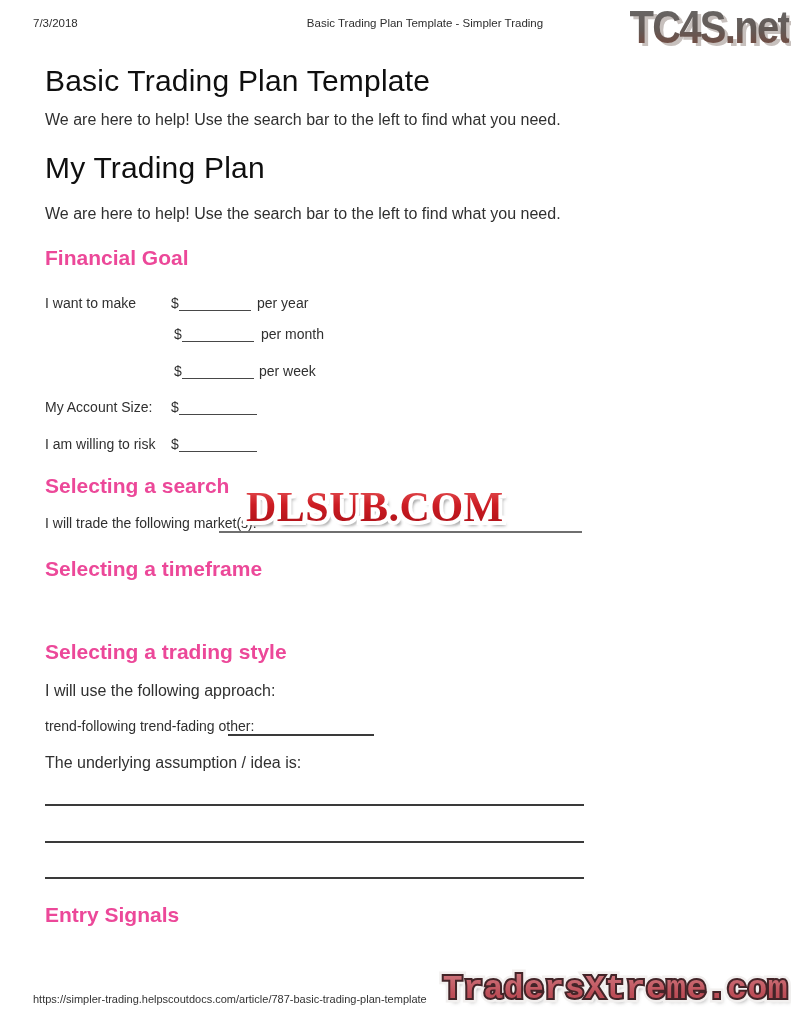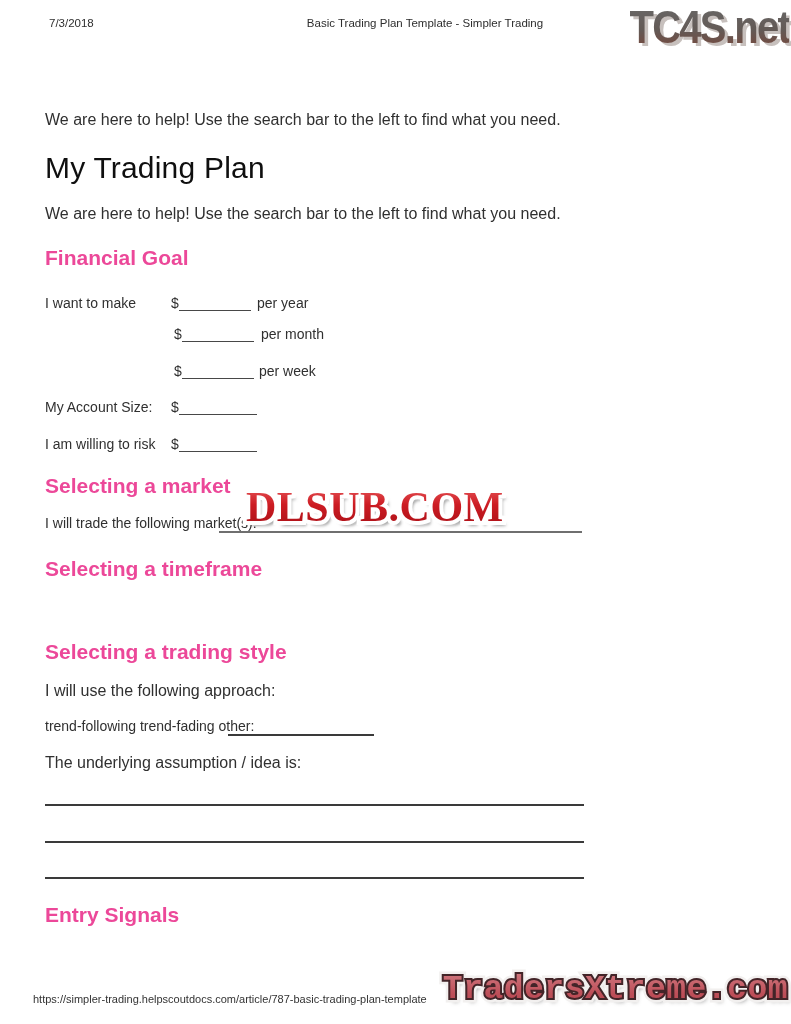--- a/index.html
+++ b/index.html
@@ -15,21 +15,21 @@
   }
 
   .abs { position: absolute; line-height: 1.15; }
 
   
   .print-meta { font-size: 11.5px; color: #2e2e2e; }
   .doc-title-wrap {
     left: 0; top: 17px; width: 786px;
     text-align: center; padding-left: 64px;
   }
-  .date-wrap { left: 33px; top: 17px; margin-left: 16px; }
+  .date-wrap { left: 33px; top: 17px; }
   .footer-url-wrap { left: 33px; top: 993px; font-size: 11px; color: #333; }
 
   
   .tc4s {
     right: 2px; top: 1px;
     font-weight: 700; font-size: 46px; letter-spacing: -2px;
     transform: scaleX(0.87); transform-origin: 100% 0;
     white-space: nowrap;
   }
   .tc4s .layer { position: absolute; right: 0; top: 0; }
@@ -114,20 +114,21 @@
   </div>
   <div class="abs doc-title-wrap print-meta">
     <span>Basic Trading Plan Template - Simpler Trading</span>
   </div>
 
   <div class="abs tc4s">
     <span class="layer tc4s-back">TC4S.net</span>
     <span class="layer tc4s-front">TC4S.net</span>
   </div>
 
+  <h1 class="abs h1" style="top:64px">Basic Trading Plan Template</h1>
   <p class="abs body-text" style="top:111px">We are here to help! Use the search bar to the left to find what you need.</p>
   <h1 class="abs h1" style="top:151px">My Trading Plan</h1>
   <p class="abs body-text" style="top:205px">We are here to help! Use the search bar to the left to find what you need.</p>
 
   <h2 class="abs h2" style="top:246px">Financial Goal</h2>
 
   <div class="abs row" style="top:295px">
     <span class="cell" style="left:0">I want to make</span>
     <span class="cell" style="left:126px"><span>$</span><span class="blank w72"></span></span>
     <span class="cell" style="left:212px">per year</span>
@@ -146,21 +147,21 @@
   <div class="abs row" style="top:399px">
     <span class="cell" style="left:0">My Account Size:</span>
     <span class="cell" style="left:126px"><span>$</span><span class="blank w78"></span></span>
   </div>
 
   <div class="abs row" style="top:436px">
     <span class="cell" style="left:0">I am willing to risk</span>
     <span class="cell" style="left:126px"><span>$</span><span class="blank w78"></span></span>
   </div>
 
-  <h2 class="abs h2" style="top:474px">Selecting a market</h2>
+  <h2 class="abs h2" style="top:474px">Selecting a search</h2>
   <div class="abs row" style="top:515px">
     <span class="cell" style="left:0">I will trade the following market(s):</span>
     <span class="rule-line" style="left:174px; top:16px; width:363px"></span>
   </div>
 
   <div class="abs dlsub">
     <span class="layer dlsub-back">DLSUB.COM</span>
     <span class="layer dlsub-front">DLSUB.COM</span>
   </div>
 

